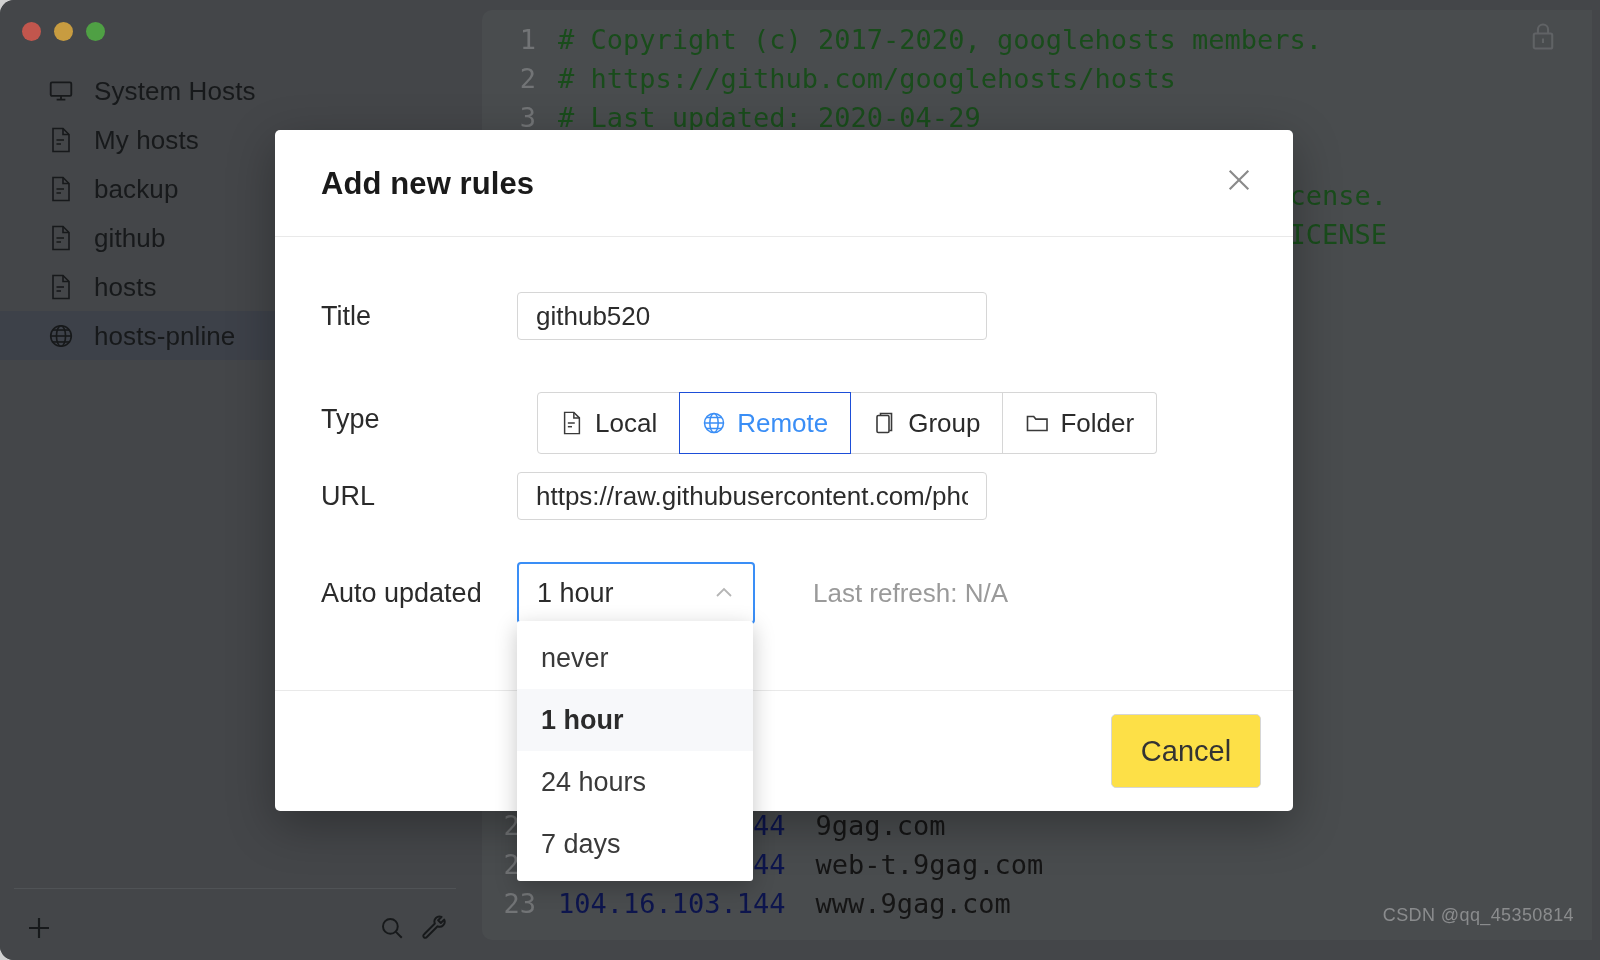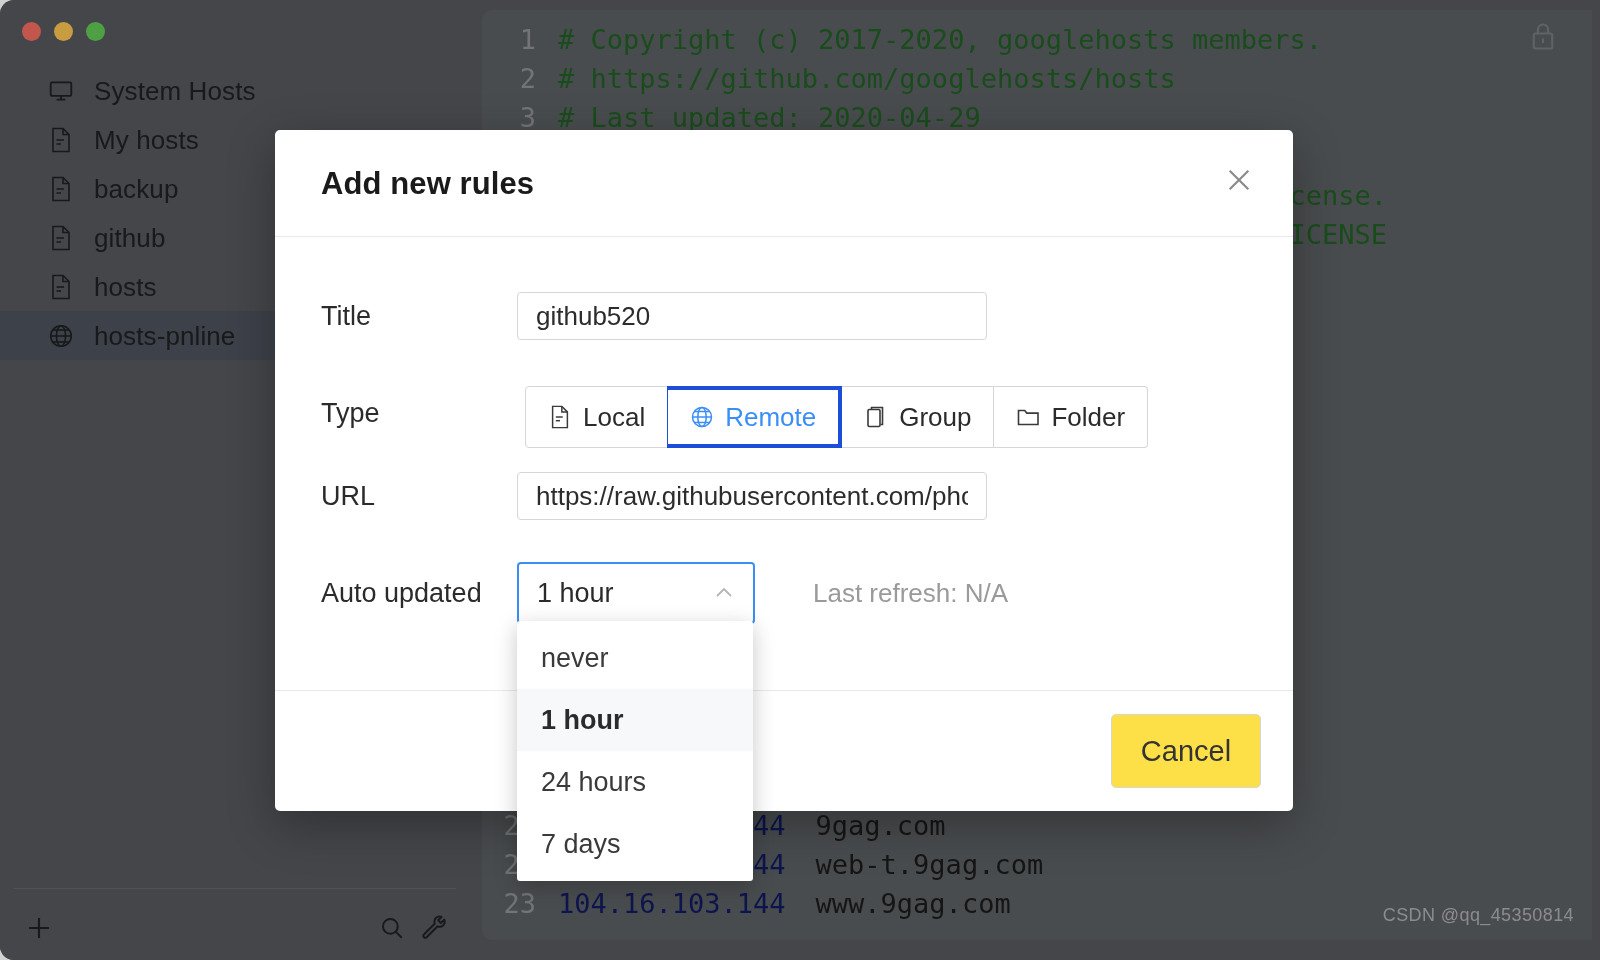--- a/index.html
+++ b/index.html
@@ -208,21 +208,21 @@
   }
 
   .form-row {
     position: absolute;
     left: 0;
     width: 100%;
     display: flex;
     align-items: center;
   }
   .row-title   { top: 55px; }
-  .row-type    { top: 149px; }
+  .row-type    { top: 155px; gap: 12px; }
   .row-url     { top: 235px; }
   .row-refresh { top: 325px; }
 
   .form-label {
     width: 242px;
     padding-left: 46px;
     font-size: 27px;
     color: #2b2b2b;
   }
 
@@ -261,21 +261,21 @@
     white-space: nowrap;
   }
   .seg-btn:first-child {
     border-left-width: 1px;
     border-radius: 4px 0 0 4px;
   }
   .seg-btn:last-child {
     border-radius: 0 4px 4px 0;
   }
   .seg-btn.active {
-    border: 4px solid #1d4ed8;
+    border: 1px solid #1d4ed8;
     border-left-width: 1px;
     color: #3a8ef6;
     z-index: 3;
     position: relative;
     margin-left: -1px;
   }
   .seg-icon {
     width: 24px; height: 24px;
     display: flex;
     align-items: center;

